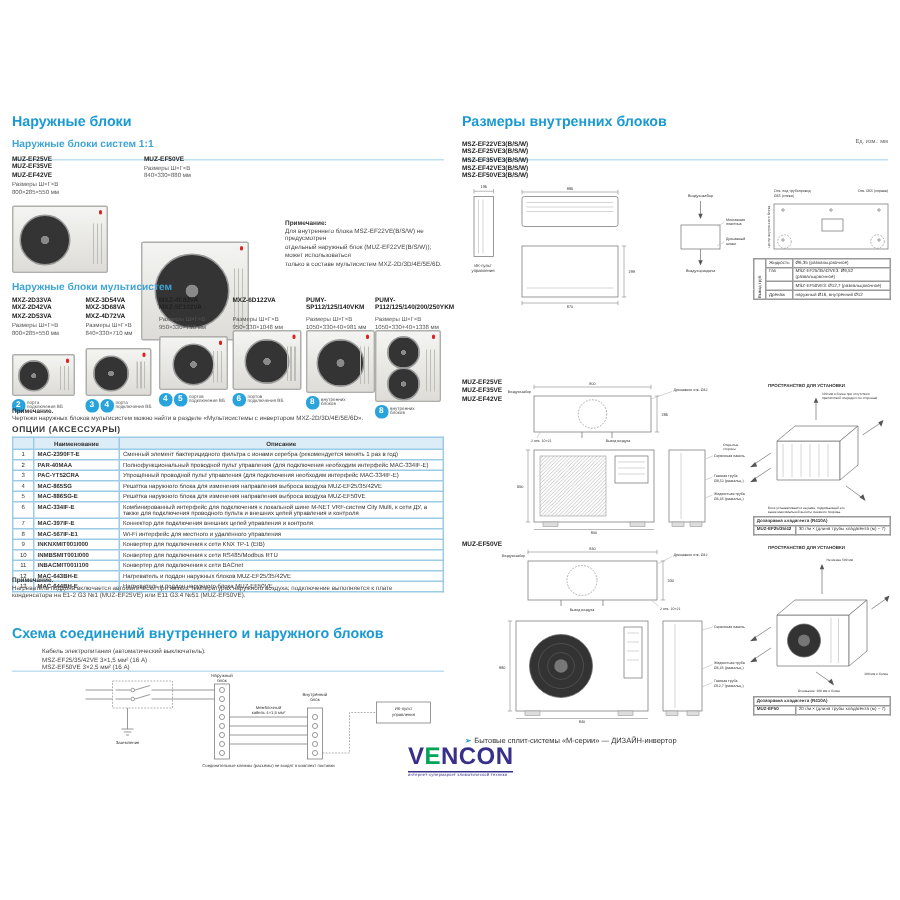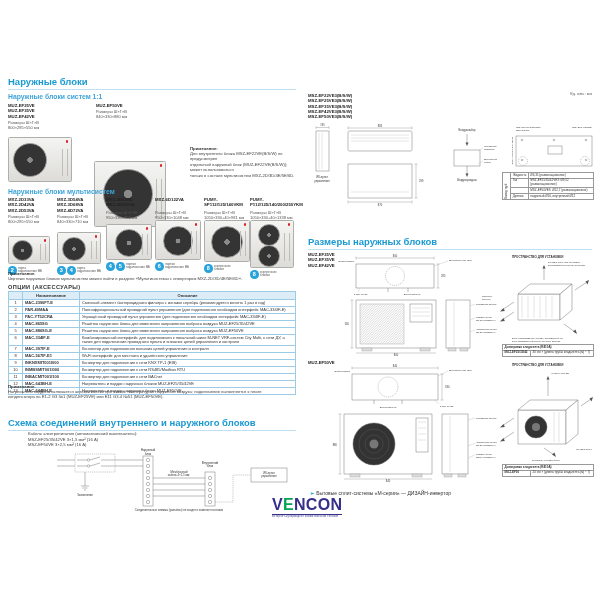--- a/index.html
+++ b/index.html
@@ -1,18 +1,18 @@
 <!DOCTYPE html>
 <html><head>
 <meta charset="utf-8">
 <style>
   body{margin:0;font-family:"Liberation Sans",sans-serif;color:#333;background:#fff}
   .page{position:relative;width:600px;height:600px;background:#fff;overflow:hidden}
   .abs{position:absolute}
-  .sec-h{font-size:9.5px;font-weight:bold;color:#1b9ad2;border-bottom:1px solid #bfe0f2;padding-bottom:2px}
+  .sec-h{font-size:9.5px;font-weight:bold;color:#1b9ad2;border-bottom:1px solid #bfe0f2;padding-bottom:19px}
   .sub-h{font-size:6.8px;font-weight:bold;color:#3ea4d8}
   .models{font-size:4.3px;font-weight:bold;line-height:1.25;white-space:pre-line;color:#222}
   .dims{font-size:4px;line-height:1.25;white-space:pre-line;color:#555;margin-top:1px}
   .note-h{font-size:4.3px;font-weight:bold;color:#333}
   .note{font-size:4.2px;line-height:1.3;white-space:pre-line;color:#444}
   .unit{background:linear-gradient(#f4f4f2,#dddcd8);border:0.5px solid #aeaeaa;border-radius:1.5px;position:relative}
   .fan{position:absolute;border-radius:50%;background:radial-gradient(circle,#8a8a8a 0 12%,#343434 13% 100%);border:0.5px solid #999}
   .dot{position:absolute;width:2.5px;height:2.5px;background:#d22;border-radius:50%;top:2px;right:3px}
   .vents{position:absolute;right:2px;top:26%;bottom:12%;width:7px;background:repeating-linear-gradient(90deg,#bdbdb9 0 0.8px,transparent 0.8px 2.6px)}
   .card{width:47px}
@@ -350,20 +350,21 @@
     <text class="t28" x="214" y="25.5" text-anchor="middle">ИК-пульт</text>
     <text class="t28" x="214" y="29" text-anchor="middle">управления</text>
     <text class="t28" x="124" y="63" text-anchor="middle">Соединительные клеммы (разъёмы) не входят в комплект поставки</text>
   </svg>
 
   <div class="abs" style="left:272px;top:497px">
     <div class="logo"><span>V</span><span class="e">E</span><span>NCON</span></div>
     <div class="logo-tag">интернет-супермаркет климатической техники</div>
   </div>
 
+  <div class="abs sec-h" style="left:308px;top:76px;width:284px">Размеры внутренних блоков</div>
   <div class="abs models" style="left:308px;top:93px;width:70px">MSZ-EF22VE3(B/S/W)
 MSZ-EF25VE3(B/S/W)
 MSZ-EF35VE3(B/S/W)
 MSZ-EF42VE3(B/S/W)
 MSZ-EF50VE3(B/S/W)</div>
   <div class="abs units-note" style="left:546px;top:92px;width:46px">Ед. изм.: мм</div>
 
   <svg class="abs" style="left:308px;top:120px" width="287" height="86" viewBox="0 0 287 86">
 
     <line class="dim" x1="8" y1="7.5" x2="21" y2="7.5"></line>
@@ -440,21 +441,20 @@
           <td></td>
           <td>MSZ-EF50VE3: Ø12,7 (развальцовочное)</td>
         </tr>
     <tr>
           <td>Дренаж</td>
           <td>наружный Ø16, внутренний Ø12</td>
         </tr>
   </tbody>
     </table>
 
-  <div class="abs sec-h" style="left:308px;top:236px;width:284px">Размеры наружных блоков</div>
   <div class="abs models" style="left:308px;top:252px;width:42px">MUZ-EF25VE
 MUZ-EF35VE
 MUZ-EF42VE</div>
 
   <svg class="abs" style="left:308px;top:250px" width="287" height="106" viewBox="0 0 287 106">
     <defs>
         <pattern id="h1" width="2.4" height="2.4" patternUnits="userSpaceOnUse">
           <path d="M0 2.4L2.4 0" stroke="#9a9a9a" stroke-width="0.35"></path>
         </pattern>
       </defs>

